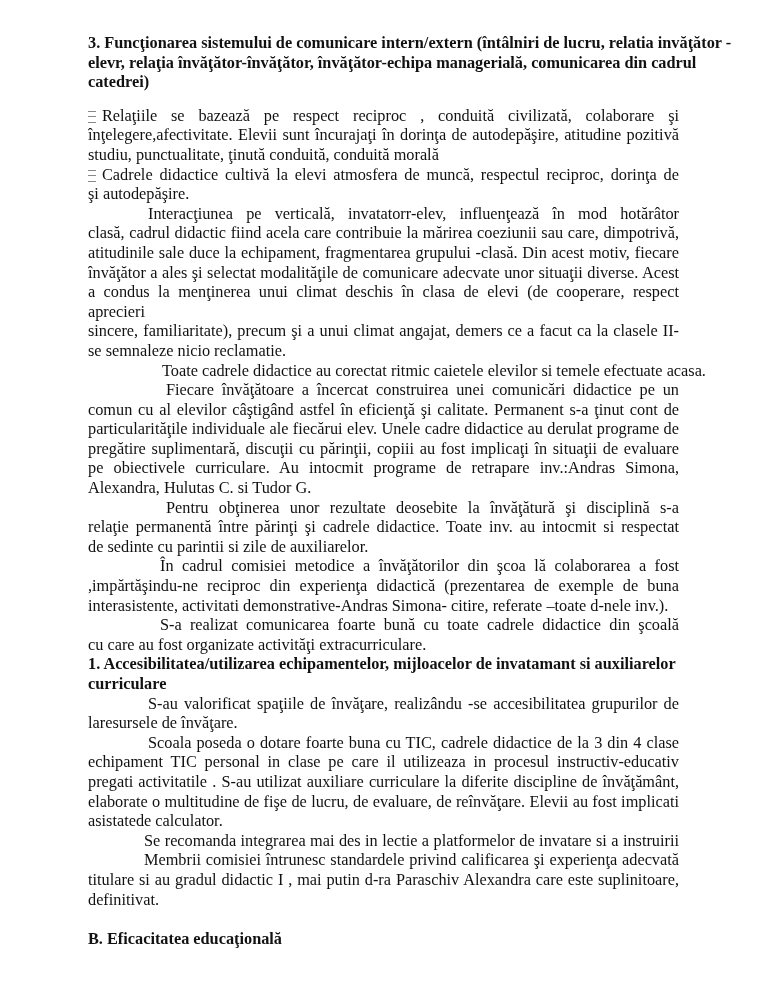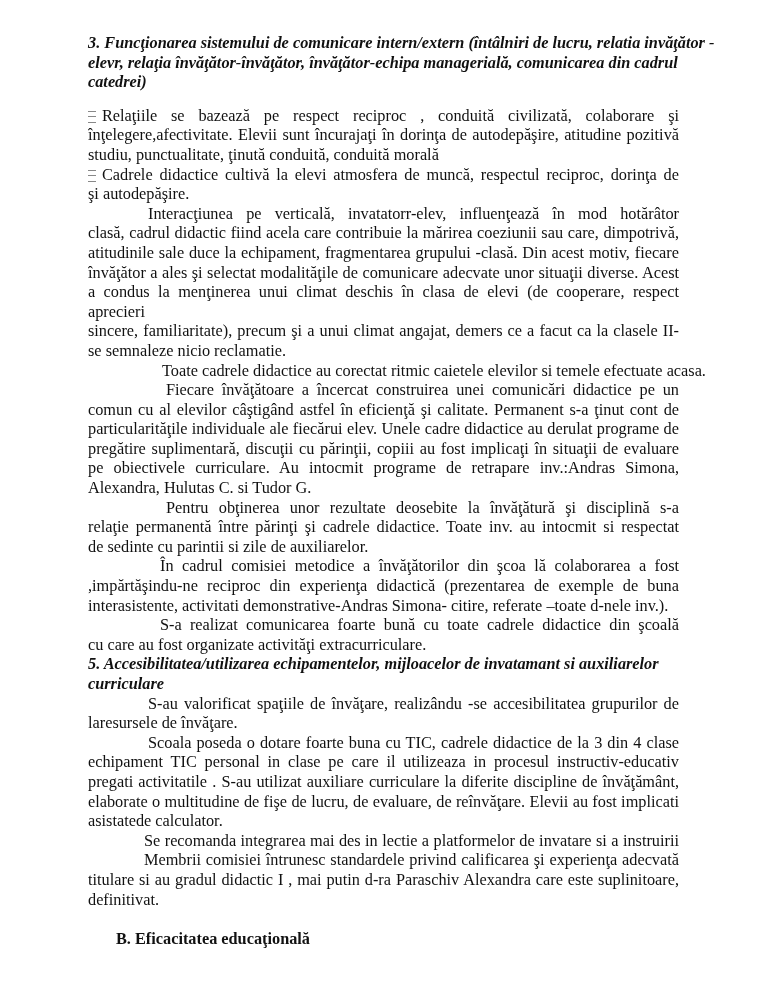--- a/index.html
+++ b/index.html
@@ -4,22 +4,22 @@
 <style>
   html, body { margin: 0; padding: 0; background: #ffffff; }
   body { width: 768px; height: 994px; overflow: hidden; position: relative; }
   .page {
     position: absolute; left: 88px; top: 33px; width: 591px;
     font-family: "Liberation Serif", "DejaVu Serif", serif;
     font-size: 16.3px; color: #111111;
   }
   .ln { display: block; height: 19.6px; line-height: 19.6px; white-space: nowrap; }
   .j { text-align: justify; text-align-last: justify; white-space: normal; overflow: hidden; }
-  .h { font-weight: bold; font-style: italic; }
-  .hb { font-weight: bold; margin-left: 28px; }
+  .h { font-weight: bold; }
+  .hb { font-weight: bold; }
   .bullet { display: inline-block; width: 8px; height: 10px; margin-right: 6px; vertical-align: -1px;
             border-top: 1px solid #888; border-bottom: 1px solid #888; position: relative; }
   .bullet::after { content: ""; position: absolute; left: 0; right: 0; top: 4px; border-top: 1px solid #888; }
   .gap { display: block; height: 19.6px; }
   .gap-s { display: block; height: 14px; }
 </style>
 </head>
 <body>
 
 <div class="page">
@@ -83,21 +83,21 @@
     <span class="ln j">,impărtăşindu-ne reciproc din experienţa didactică (prezentarea de exemple de buna practica,</span>
     <span class="ln">interasistente, activitati demonstrative-Andras Simona- citire, referate –toate d-nele inv.).</span>
   </div>
 
   <div>
     <span class="ln j" style="padding-left:72px">S-a realizat comunicarea foarte bună cu toate cadrele didactice din şcoală împreună</span>
     <span class="ln">cu care au fost organizate activităţi extracurriculare.</span>
   </div>
 
   <div class="h">
-    <span class="ln">5. Accesibilitatea/utilizarea echipamentelor, mijloacelor de invatamant si auxiliarelor</span>
+    <span class="ln">1. Accesibilitatea/utilizarea echipamentelor, mijloacelor de invatamant si auxiliarelor</span>
     <span class="ln">curriculare</span>
   </div>
 
   <div>
     <span class="ln j" style="padding-left:60px">S-au valorificat spaţiile de învăţare, realizându -se accesibilitatea grupurilor de elevi</span>
     <span class="ln">laresursele de învăţare.</span>
   </div>
 
   <div>
     <span class="ln j" style="padding-left:60px">Scoala poseda o dotare foarte buna cu TIC, cadrele didactice de la 3 din 4 clase poseda</span>

